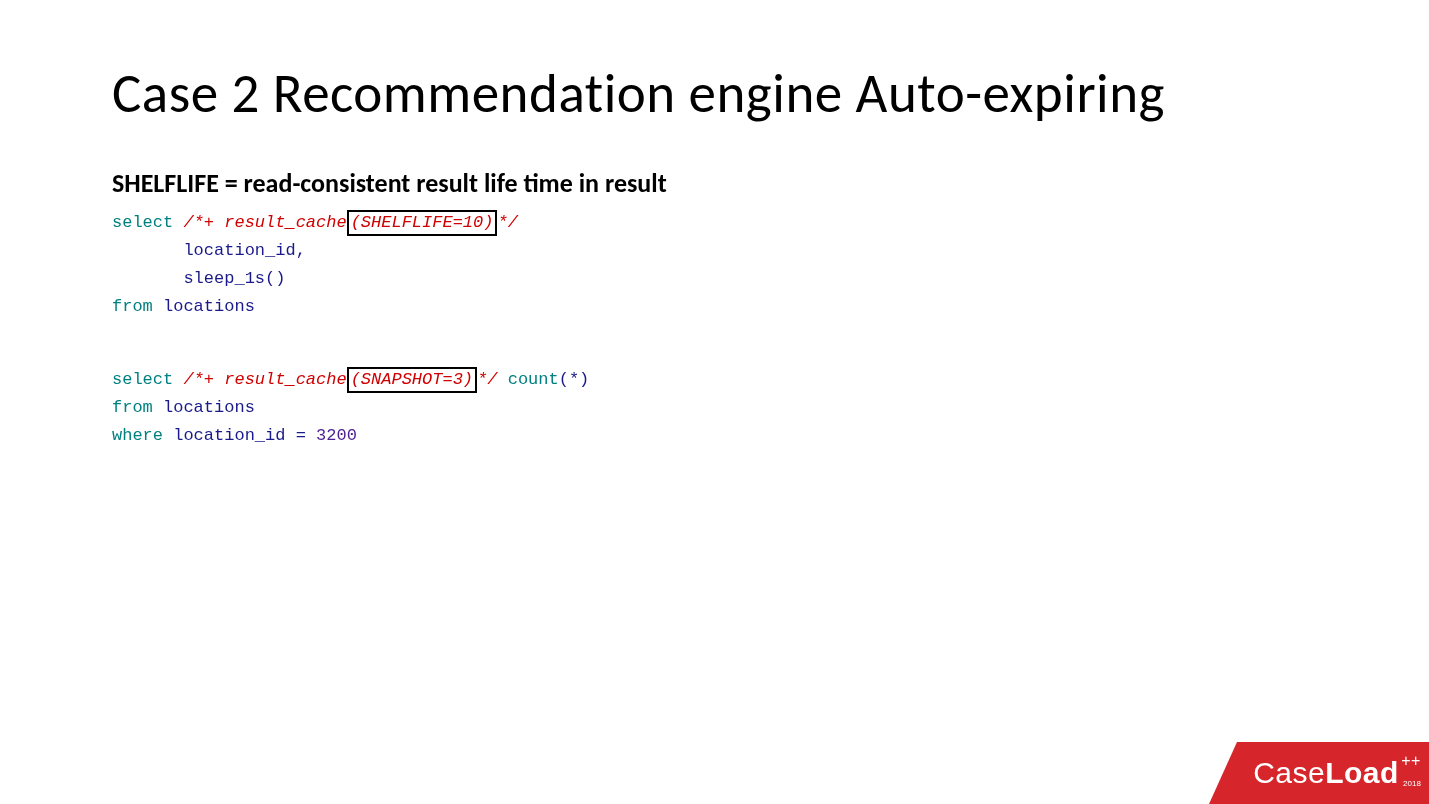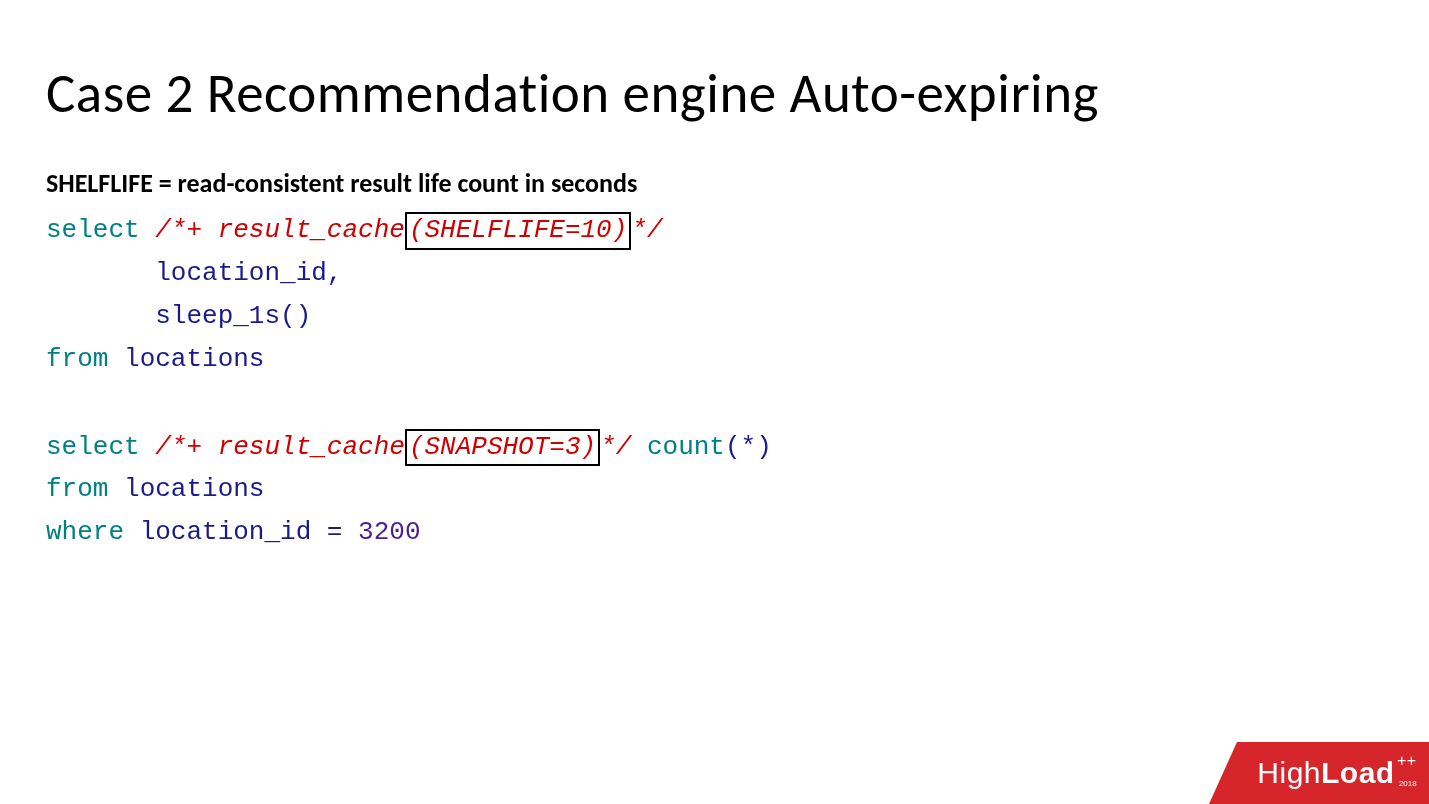--- a/index.html
+++ b/index.html
@@ -11,36 +11,36 @@
     font-family: "Calibri", "Segoe UI", Arial, sans-serif;
     color: #000000;
     position: relative;
     overflow: hidden;
   }
   .slide {
     position: relative;
     width: 100%;
     height: 100%;
     box-sizing: border-box;
-    padding: 60px 100px 0 46px;
+    padding: 60px 100px 0 112px;
   }
   h1.title {
     font-weight: 400;
     font-size: 55px;
     margin: 0 0 40px 0;
     letter-spacing: 0.5px;
   }
   .subheading {
     font-weight: 700;
     font-size: 26px;
     margin: 0 0 10px 0;
   }
   .code {
     font-family: "Courier New", monospace;
-    font-size: 26px;
+    font-size: 17px;
     line-height: 1.65;
     white-space: pre;
     margin-bottom: 45px;
   }
   .code .kw { color: #008080; }
   .code .ident { color: #1a1a8a; }
   .code .hint { color: #d00000; font-style: italic; }
   .code .num { color: #4c1d95; }
   .code .boxed {
     border: 2px solid #000;
@@ -86,35 +86,35 @@
     letter-spacing: 0;
   }
 </style>
 </head>
 <body>
 
 <div class="slide">
 
   <h1 class="title">Case 2 Recommendation engine Auto-expiring</h1>
 
-  <div class="subheading">SHELFLIFE = read-consistent result life count in seconds</div>
+  <div class="subheading">SHELFLIFE = read-consistent result life time in result</div>
 
   <div class="code"><span class="kw">select</span> <span class="hint"><span>/*+ result_cache</span><span class="boxed">(SHELFLIFE=10)</span><span>*/</span></span>
        <span class="ident">location_id,</span>
        <span class="ident">sleep_1s()</span>
 <span class="kw">from</span> <span class="ident">locations</span>
 </div>
 
 
   <div class="code"><span class="kw">select</span> <span class="hint"><span>/*+ result_cache</span><span class="boxed">(SNAPSHOT=3)</span><span>*/</span></span> <span class="kw">count</span><span class="ident">(*)</span>
 <span class="kw">from</span> <span class="ident">locations</span>
 <span class="kw">where</span> <span class="ident">location_id</span><span class="ident"> = </span><span class="num">3200</span>
 </div>
 
 </div>
 
 <div class="logo">
   <div class="logo-inner">
-    <span class="thin">High</span><span class="bold">Load</span>
+    <span class="thin">Case</span><span class="bold">Load</span>
     <span class="pp">++</span>
     <span class="yr">2018</span>
   </div>
 </div>
 
 </body></html>

